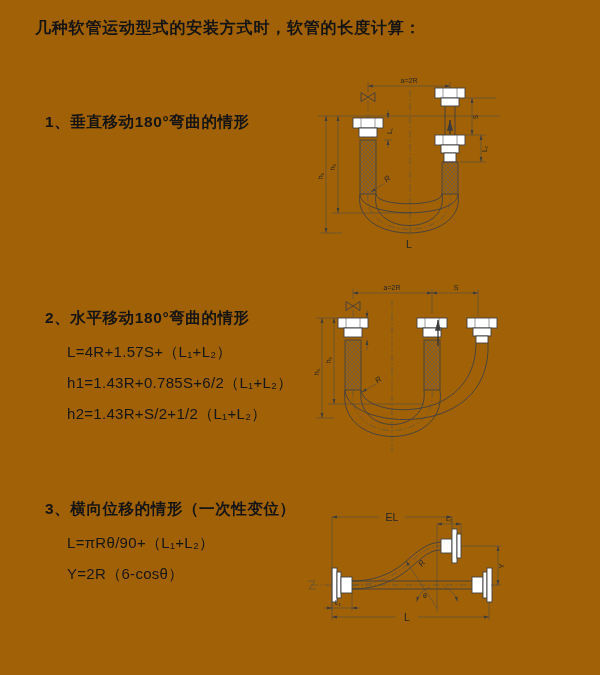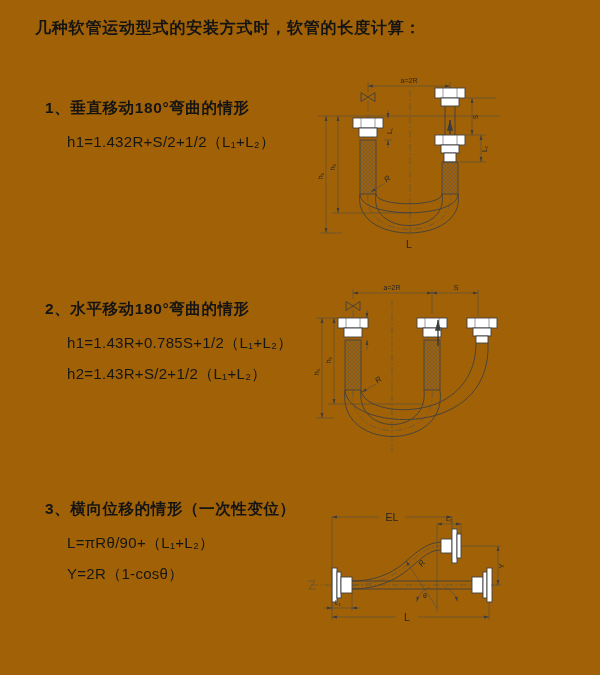--- a/index.html
+++ b/index.html
@@ -8,21 +8,21 @@
     font-family:"Liberation Sans","DejaVu Sans",sans-serif;color:#1c1c1c;
     overflow:hidden;border-right:1px solid #d6d6d6;border-bottom:4px solid #0ea5e9;
   }
   .doc-title{
     position:absolute;left:35px;top:18px;font-size:16px;font-weight:bold;
     letter-spacing:0.8px;color:#141414;white-space:nowrap;
   }
   .section{position:absolute;left:45px;width:290px;}
   .sec-heading{font-size:15.5px;font-weight:bold;color:#141414;letter-spacing:0.6px;white-space:nowrap;margin:0 0 13px 0;}
   .formula{font-size:15px;color:#161616;margin:11px 0 0 22px;line-height:20px;letter-spacing:0.3px;white-space:nowrap;}
-  #sec1{top:98px;} #sec2{top:299px;} #sec3{top:499px;}
+  #sec1{top:112px;} #sec2{top:308px;} #sec3{top:499px;}
   .diagram{position:absolute;}
   #dg1{left:305px;top:64px;width:290px;height:195px;}
   #dg2{left:298px;top:276px;width:302px;height:190px;}
   #dg3{left:303px;top:498px;width:297px;height:160px;}
   svg{display:block;}
   svg .ln{stroke:#404040;stroke-width:0.9;fill:none;}
   svg .thin{stroke:#4a4a4a;stroke-width:0.55;fill:none;}
   svg .dim{stroke:#4a4a4a;stroke-width:0.55;fill:none;}
   svg .cl{stroke:#4f4f4f;stroke-width:0.55;fill:none;stroke-dasharray:7 2.5 1.5 2.5;}
   svg .fit{fill:#ffffff;stroke:#404040;stroke-width:0.9;}
@@ -34,33 +34,33 @@
 </style>
 </head>
 <body>
 
 <div class="page">
 
   <div class="doc-title">几种软管运动型式的安装方式时，软管的长度计算：</div>
 
   <div class="section" id="sec1">
     <div class="sec-heading">1、垂直移动180°弯曲的情形</div>
-    <div class="formula">h1=1.432R+S/2+1/2（L₁+L₂）</div>
   </div>
 
   <div class="section" id="sec2">
     <div class="sec-heading">2、水平移动180°弯曲的情形</div>
-    <div class="formula">h1=1.43R+0.785S+1/2（L₁+L₂）</div>
+    <div class="formula">L=4R+1.57S+（L₁+L₂）</div>
+    <div class="formula">h1=1.43R+0.785S+6/2（L₁+L₂）</div>
     <div class="formula">h2=1.43R+S/2+1/2（L₁+L₂）</div>
   </div>
 
   <div class="section" id="sec3">
     <div class="sec-heading">3、横向位移的情形（一次性变位）</div>
     <div class="formula">L=πRθ/90+（L₁+L₂）</div>
-    <div class="formula">Y=2R（1-cosθ）</div>
+    <div class="formula">Y=2R（6-cosθ）</div>
   </div>
 
   <svg class="diagram" id="dg1" viewBox="305 64 290 195">
     <defs>
       <marker id="ar1" viewBox="0 0 10 10" refX="10" refY="5" markerWidth="9" markerHeight="9" orient="auto-start-reverse">
         <path d="M0,2.2 L10,5 L0,7.8 Z" fill="#3c3c3c"></path>
       </marker>
       <pattern id="br1" width="4" height="4" patternUnits="userSpaceOnUse">
         <path d="M0,4 L4,0 M0,0 L4,4" stroke="#5a5a5a" stroke-width="0.5"></path>
       </pattern>

